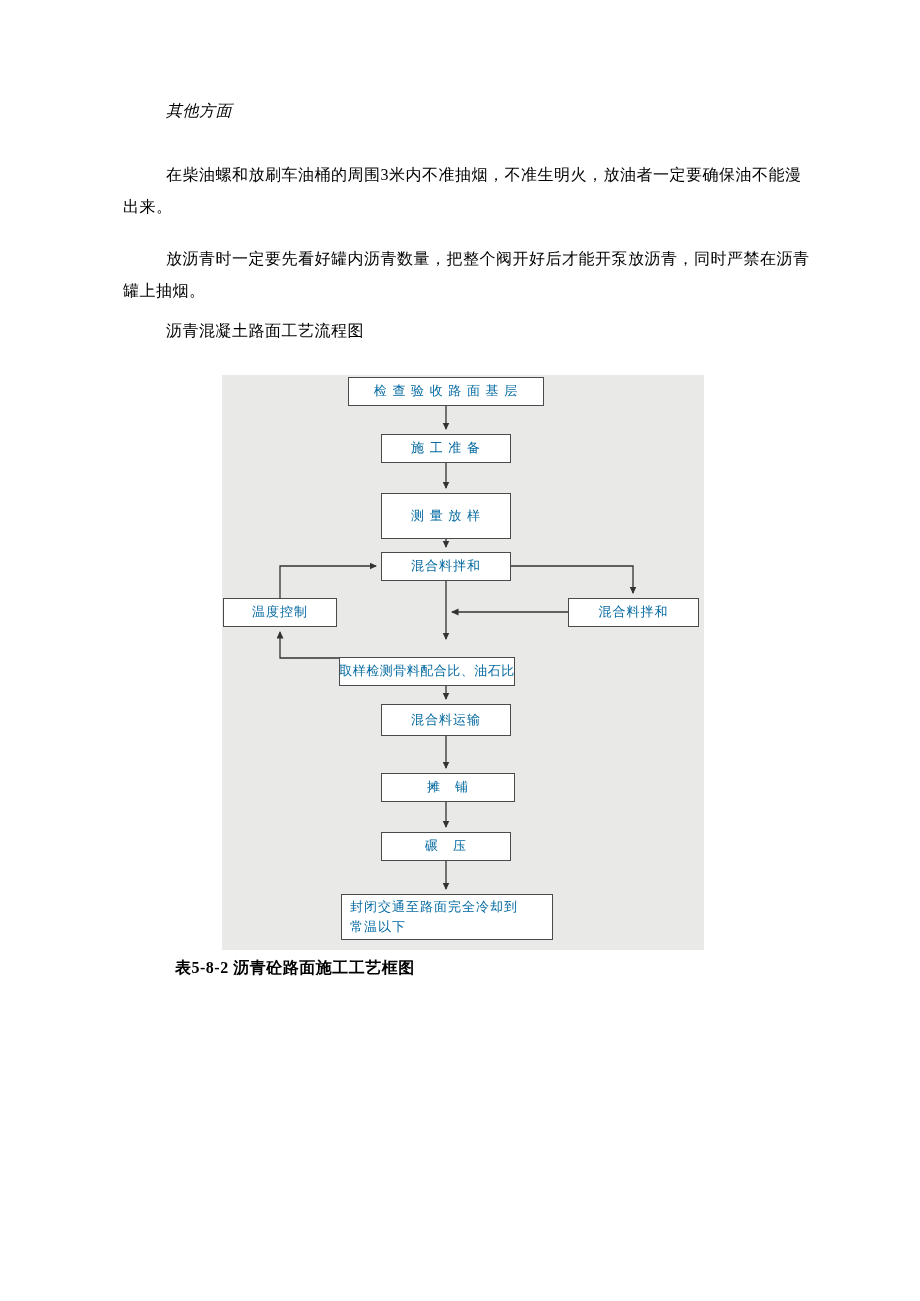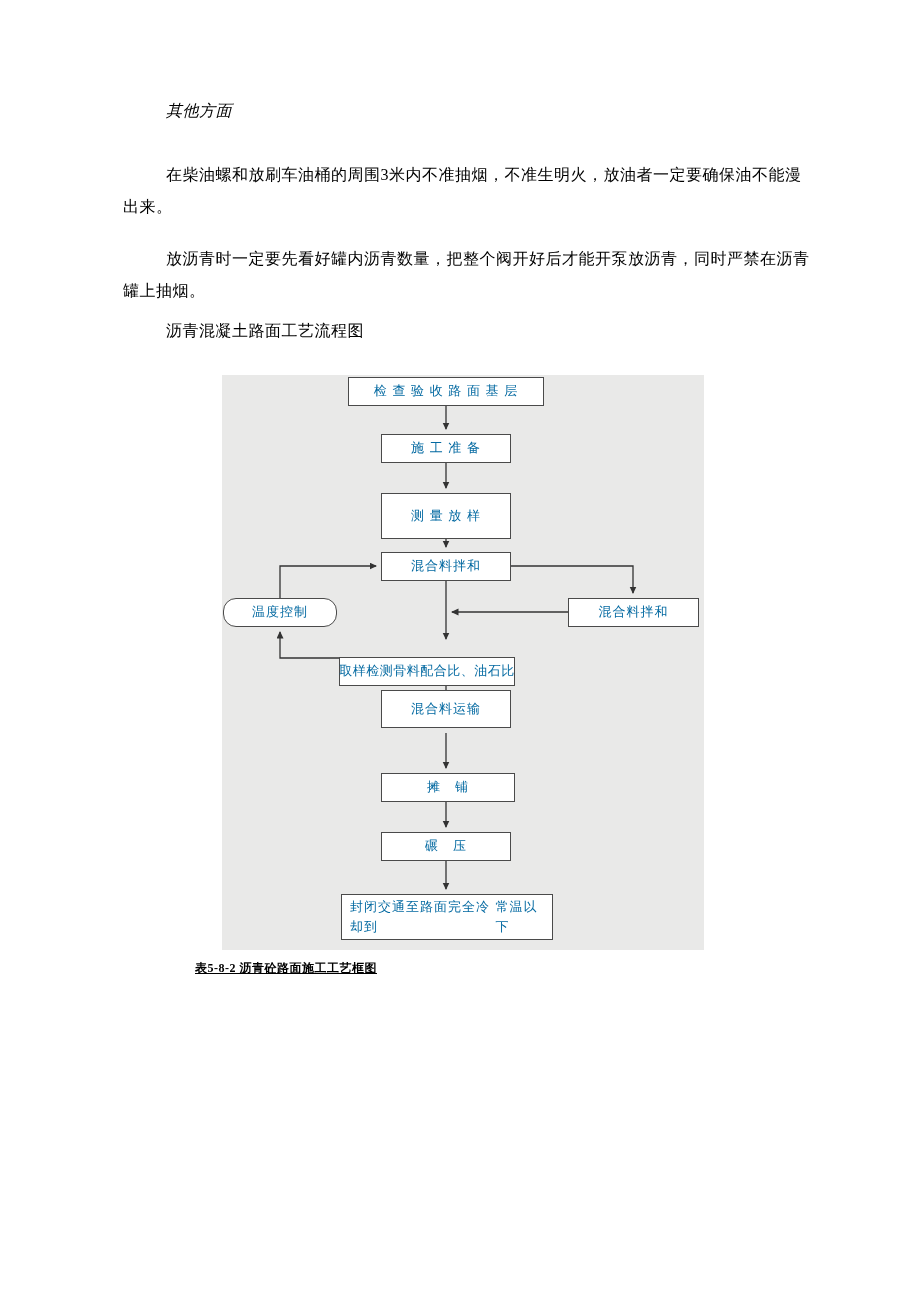--- a/index.html
+++ b/index.html
@@ -50,34 +50,33 @@
     align-items: center;
     justify-content: center;
     font-size: 13px;
     color: #0369a1;
     letter-spacing: 1px;
     line-height: 1.15;
     white-space: nowrap;
   }
   .node.wide { letter-spacing: 0.5px; }
   .node.multiline {
-    flex-direction: row;
+    flex-direction: column;
     align-items: flex-start;
     justify-content: center;
     padding: 2px 8px;
     white-space: normal;
     line-height: 20px;
   }
   .caption {
-    margin: 4px 0 0 72px;
-    font-size: 12px;
+    margin: 4px 0 0 52px;
+    font-size: 16px;
     font-weight: bold;
     line-height: 28px;
     letter-spacing: 0.5px;
-    text-decoration: underline;
   }
 </style>
 </head>
 <body>
 
 <div class="page">
 
   <p class="para p1">其他方面</p>
   <p class="para p2">在柴油螺和放刷车油桶的周围3米内不准抽烟，不准生明火，放油者一定要确保油不能漫出来。</p>
   <p class="para p3">放沥青时一定要先看好罐内沥青数量，把整个阀开好后才能开泵放沥青，同时严禁在沥青罐上抽烟。</p>
@@ -113,27 +112,27 @@
     </svg>
 
     <div class="node" style="left:126px; top:2px; width:196px; height:29px;">检 查 验 收 路 面 基 层</div>
 
     <div class="node" style="left:159px; top:59px; width:130px; height:29px;">施 工 准 备</div>
 
     <div class="node" style="left:159px; top:118px; width:130px; height:46px;">测 量 放 样</div>
 
     <div class="node" style="left:159px; top:177px; width:130px; height:29px;">混合料拌和</div>
 
-    <div class="node" style="left:1px; top:223px; width:114px; height:29px;border-radius:13px;">温度控制</div>
+    <div class="node" style="left:1px; top:223px; width:114px; height:29px;">温度控制</div>
 
     <div class="node" style="left:346px; top:223px; width:131px; height:29px;">混合料拌和</div>
 
     <div class="node wide" style="left:117px; top:269px; width:176px; height:29px;margin-top:13px;">取样检测骨料配合比、油石比</div>
 
-    <div class="node" style="left:159px; top:315px; width:130px; height:38px;text-align:right;">混合料运输</div>
+    <div class="node" style="left:159px; top:329px; width:130px; height:32px;text-align:right;">混合料运输</div>
 
     <div class="node" style="left:159px; top:398px; width:134px; height:29px;">摊　铺</div>
 
     <div class="node" style="left:159px; top:457px; width:130px; height:29px;">碾　压</div>
 
     <div class="node multiline" style="left:119px; top:519px; width:212px; height:46px;">
       <span>封闭交通至路面完全冷却到</span>
       <span>常温以下</span>
     </div>
 

